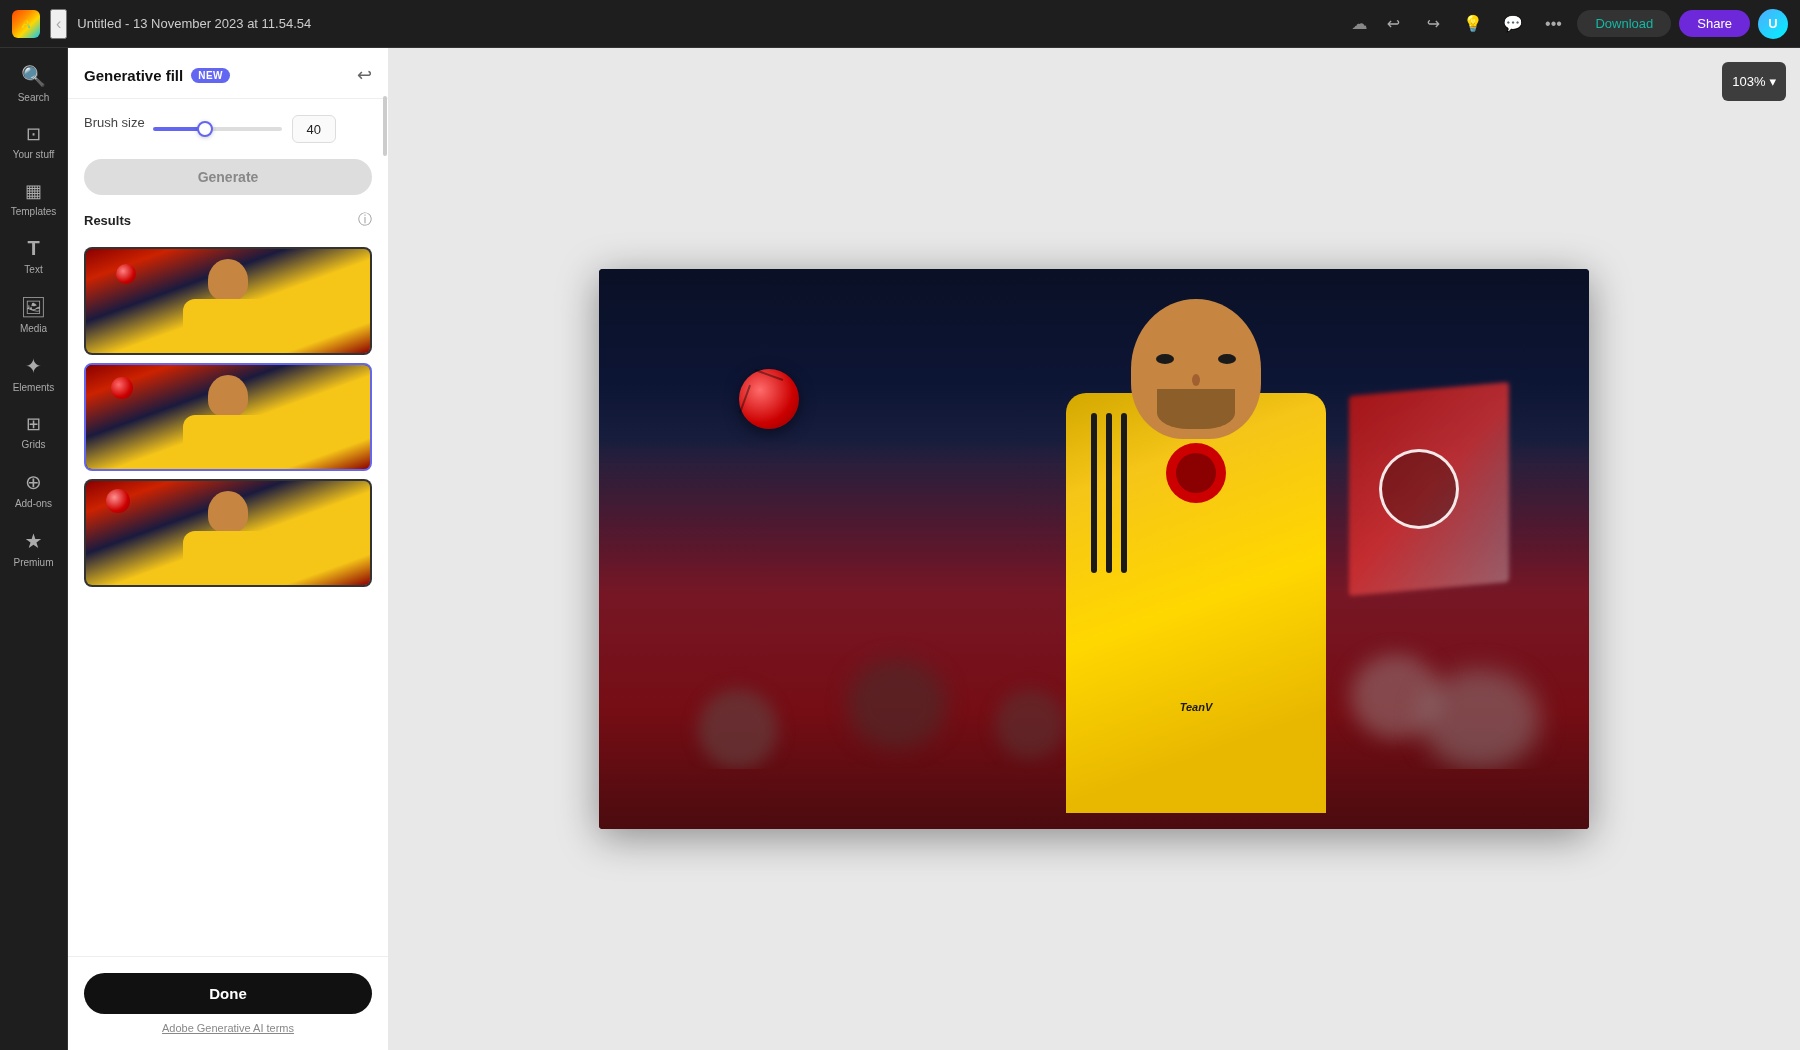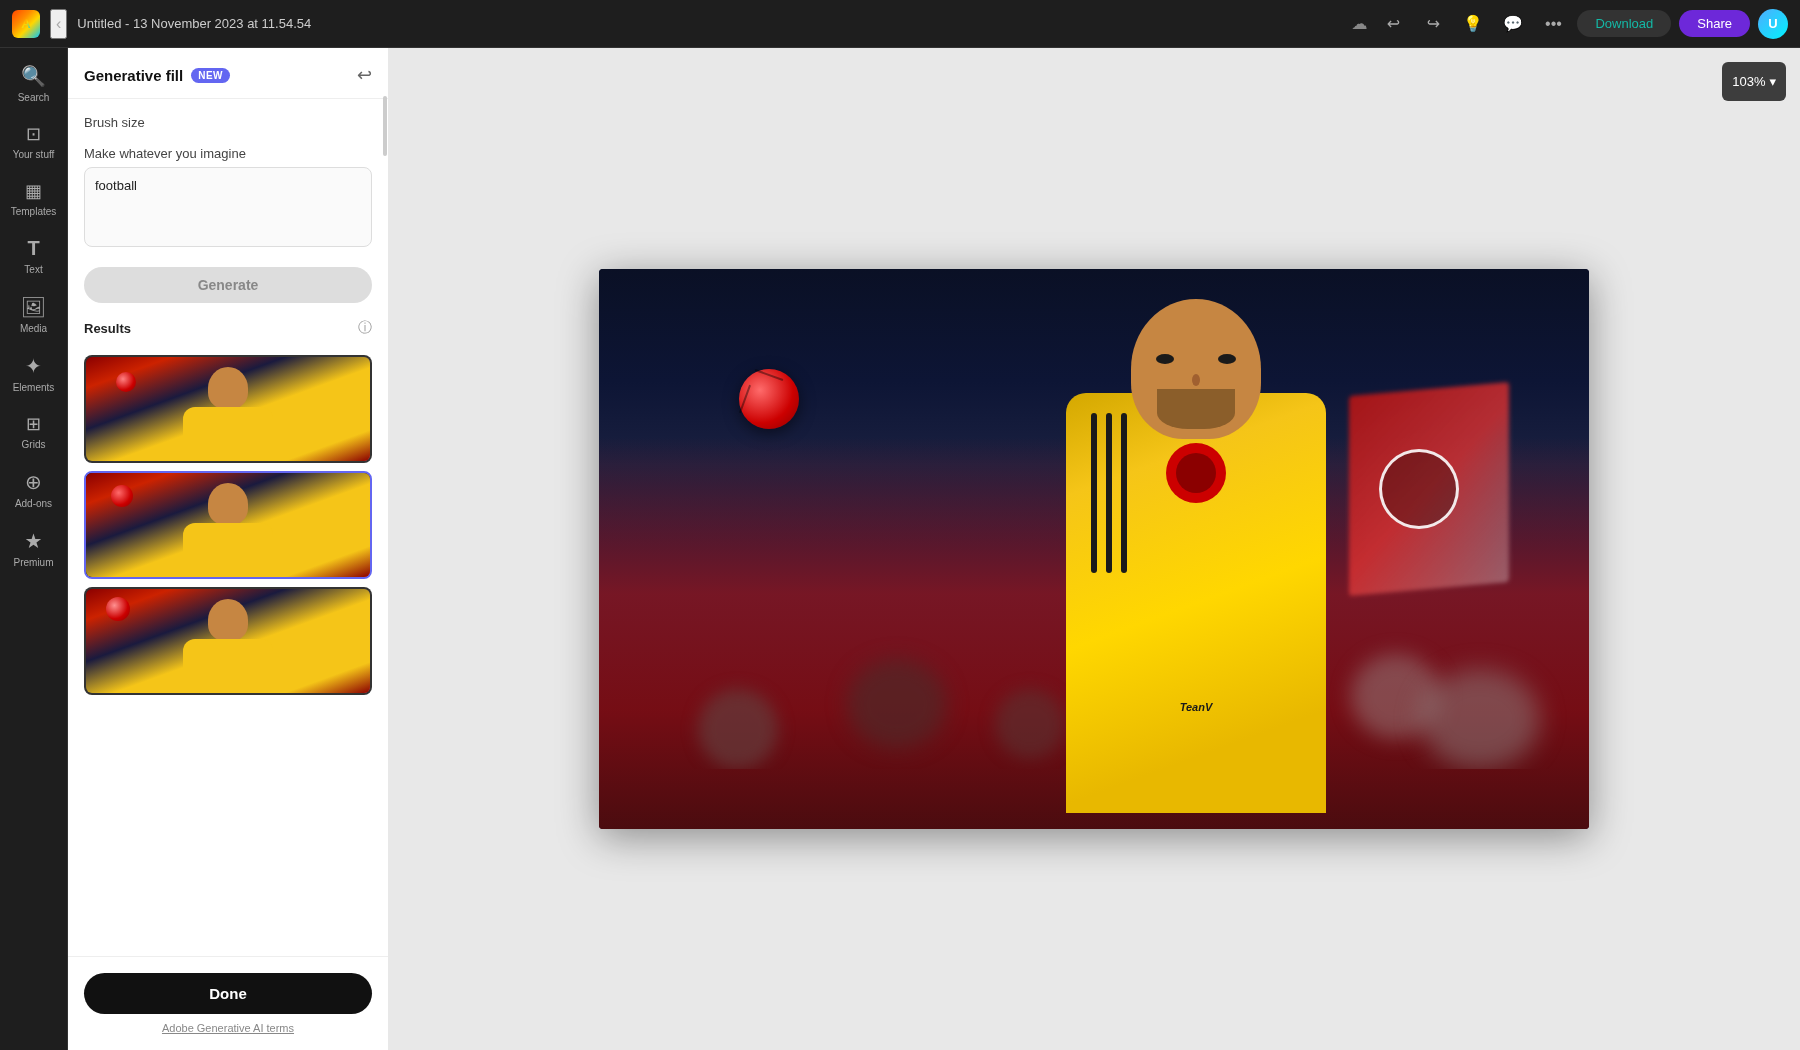--- a/index.html
+++ b/index.html
@@ -306,26 +306,26 @@
         <span class="panel-title">Generative fill</span>
         <span class="new-badge">NEW</span>
       </div>
       <button class="panel-reset-btn" title="Reset">↩</button>
     </div>
 
     <div class="panel-body">
 
       <div class="brush-section">
         <span class="brush-label">Brush size</span>
+        <div class="brush-row">
+          <input type="range" class="brush-slider" min="1" max="100" value="40" style="background: linear-gradient(to right, rgb(99, 102, 241) 0%, rgb(99, 102, 241) 40%, rgb(221, 221, 221) 40%);">
+          <div class="brush-value">40</div>
+        </div>
       </div>
 
-      <div>
-        <div class="imagine-label">Make whatever you imagine</div>
-        <textarea class="imagine-textarea" style="">football</textarea>
-      </div>
 
       <button class="generate-btn">Generate</button>
 
       <div>
         <div class="results-header">
           <span class="results-title">Results</span>
           <span class="results-info">ⓘ</span>
         </div>
         <div class="results-grid">
 

